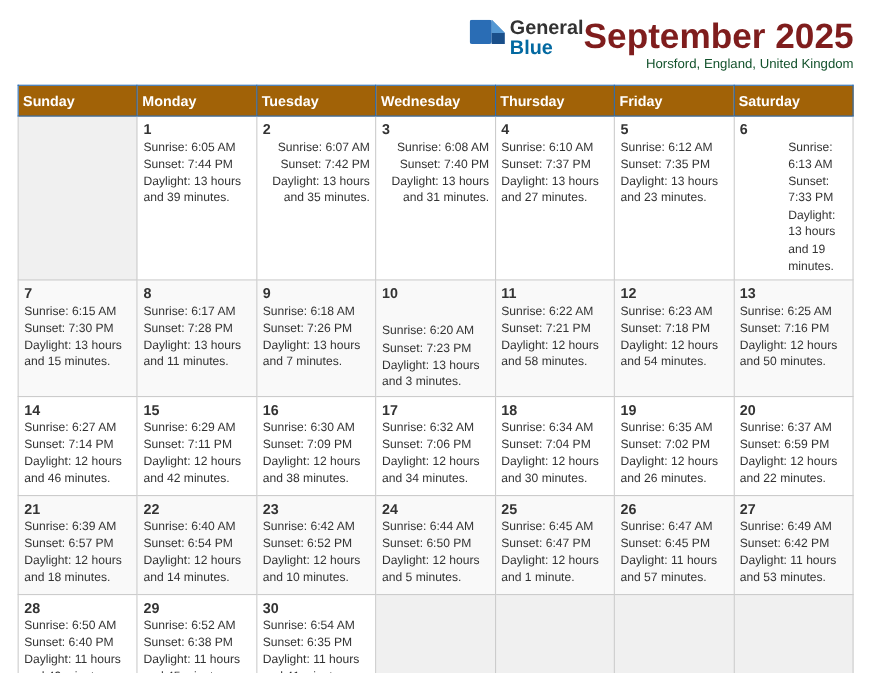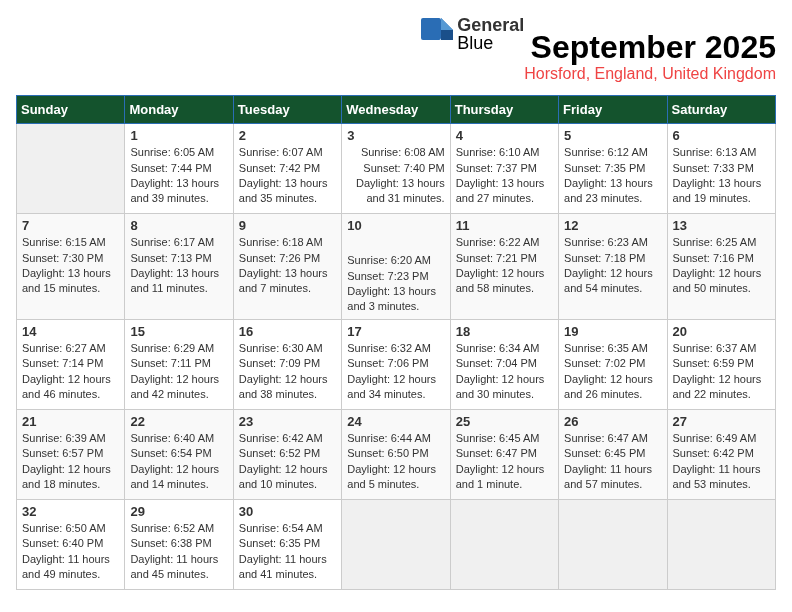--- a/index.html
+++ b/index.html
@@ -25,36 +25,35 @@
       display: flex;
       align-items: center;
       gap: 4px;
     }
     .title-block {
       text-align: right;
     }
     .title-block h1 {
       font-size: 32px;
       font-weight: bold;
-      color: #000000;
+      color: #7f1d1d;
       line-height: 1.1;
-      margin-top: 14px;
     }
     .title-block h2 {
-      font-size: 16px;
+      font-size: 12px;
       font-weight: normal;
-      color: #ef4444;
+      color: #14532d;
     }
     table {
       width: 100%;
       border-collapse: collapse;
       table-layout: fixed;
     }
     thead th {
-      background-color: #14532d;
+      background-color: #a16207;
       color: #fff;
       font-size: 13px;
       font-weight: bold;
       padding: 6px 4px;
       text-align: left;
       border: 1px solid #2a6db5;
     }
     tbody td {
       border: 1px solid #ccc;
       vertical-align: top;
@@ -92,21 +91,21 @@
   <div class="logo">
     <div class="logo-wrapper">
       <svg width="32" height="32" viewBox="0 0 32 32">
         <rect x="0" y="0" width="20" height="22" fill="#2a6db5" rx="2"></rect>
         <polygon points="20,0 32,12 20,12" fill="#2a6db5"></polygon>
         <polygon points="20,12 32,12 32,22 20,22" fill="#1a4f8a"></polygon>
         <polygon points="20,0 32,12 20,12" fill="#5599d4"></polygon>
       </svg>
       <div>
         <div style="font-size:18px;font-weight:bold;color:#333;line-height:1">General</div>
-        <div style="font-size:18px;font-weight:normal;color:#000000;line-height:1">Blue</div>
+        <div style="font-size:18px;font-weight:bold;color:#0369a1;line-height:1">Blue</div>
       </div>
     </div>
   </div>
   <div class="title-block">
     <h1>September 2025</h1>
     <h2>Horsford, England, United Kingdom</h2>
   </div>
 </div>
 
 <table>
@@ -126,21 +125,21 @@
         <td class="empty-cell"></td>
         <td>
           <span class="day-num">1</span>
           <div class="day-info" style="white-space: pre-line;">Sunrise: 6:05 AM
 Sunset: 7:44 PM
 Daylight: 13 hours
 and 39 minutes.</div>
         </td>
         <td>
           <span class="day-num">2</span>
-          <div class="day-info" style="white-space: pre-line;">Sunrise: 6:07 AM
+          <div class="day-info" style="white-space: pre-line; text-align: right;">Sunrise: 6:07 AM
 Sunset: 7:42 PM
 Daylight: 13 hours
 and 35 minutes.</div>
         </td>
         <td>
           <span class="day-num">3</span>
           <div class="day-info" style="white-space: pre-line; text-align: right;">Sunrise: 6:08 AM
 Sunset: 7:40 PM
 Daylight: 13 hours
 and 31 minutes.</div>
@@ -154,38 +153,38 @@
         </td>
         <td>
           <span class="day-num">5</span>
           <div class="day-info" style="white-space: pre-line;">Sunrise: 6:12 AM
 Sunset: 7:35 PM
 Daylight: 13 hours
 and 23 minutes.</div>
         </td>
         <td>
           <span class="day-num">6</span>
-          <div class="day-info" style="white-space: pre-line;">Sunrise: 6:13 AM
+          <div class="day-info" style="white-space: pre-line; margin-left: 44px;">Sunrise: 6:13 AM
 Sunset: 7:33 PM
 Daylight: 13 hours
 and 19 minutes.</div>
         </td>
       </tr>
       <tr>
         <td>
           <span class="day-num">7</span>
           <div class="day-info" style="white-space: pre-line;">Sunrise: 6:15 AM
 Sunset: 7:30 PM
 Daylight: 13 hours
 and 15 minutes.</div>
         </td>
         <td>
           <span class="day-num">8</span>
           <div class="day-info" style="white-space: pre-line;">Sunrise: 6:17 AM
-Sunset: 7:13 PM
+Sunset: 7:28 PM
 Daylight: 13 hours
 and 11 minutes.</div>
         </td>
         <td>
           <span class="day-num">9</span>
           <div class="day-info" style="white-space: pre-line;">Sunrise: 6:18 AM
 Sunset: 7:26 PM
 Daylight: 13 hours
 and 7 minutes.</div>
         </td>
@@ -315,21 +314,21 @@
         <td>
           <span class="day-num">27</span>
           <div class="day-info" style="white-space: pre-line;">Sunrise: 6:49 AM
 Sunset: 6:42 PM
 Daylight: 11 hours
 and 53 minutes.</div>
         </td>
       </tr>
       <tr>
         <td>
-          <span class="day-num">32</span>
+          <span class="day-num">28</span>
           <div class="day-info" style="white-space: pre-line;">Sunrise: 6:50 AM
 Sunset: 6:40 PM
 Daylight: 11 hours
 and 49 minutes.</div>
         </td>
         <td>
           <span class="day-num">29</span>
           <div class="day-info" style="white-space: pre-line;">Sunrise: 6:52 AM
 Sunset: 6:38 PM
 Daylight: 11 hours

